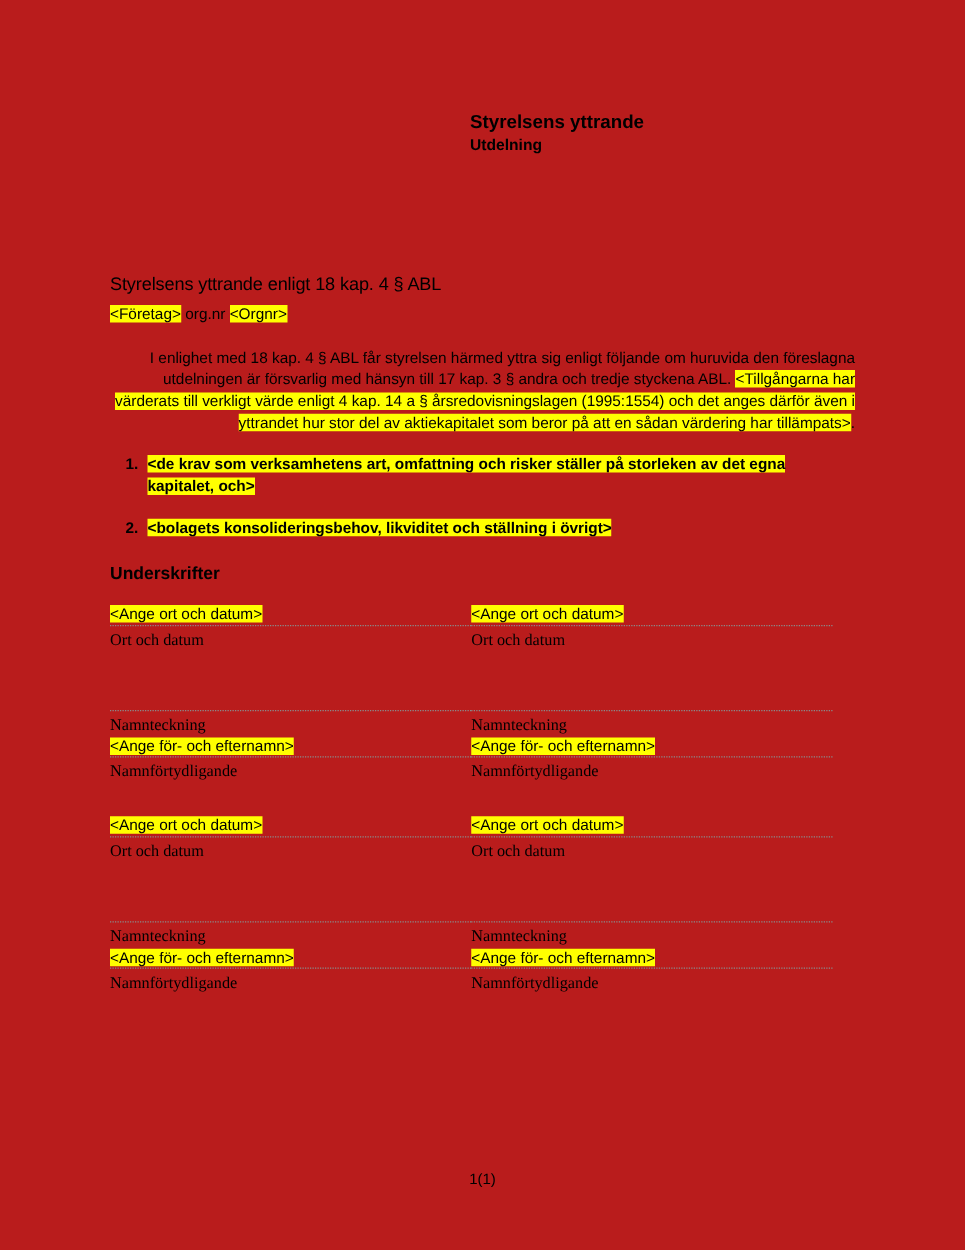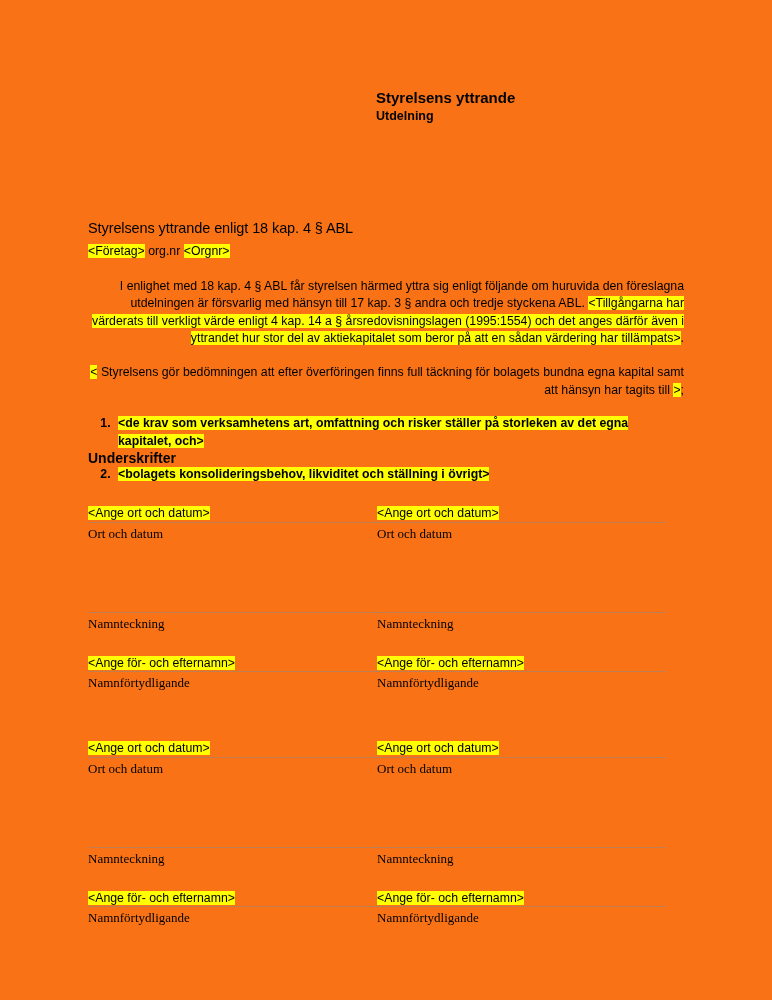--- a/index.html
+++ b/index.html
@@ -8,21 +8,21 @@
     background: #ffffff;
   }
   body {
     font-family: "Liberation Sans", sans-serif;
     color: #000000;
   }
   .page {
     position: relative;
     width: 772px;
     height: 1000px;
-    background: #f97316;
+    background: #b91c1c;
     overflow: hidden;
   }
 
   
   .doc-header {
     position: absolute;
     left: 376px;
     top: 88px;
     width: 320px;
   }
@@ -109,21 +109,21 @@
   }
   .sign-col {
     width: 289px;
   }
   .sign-col + .sign-col {
     margin-left: 0px;
   }
   .pair-gap  { height: 26px; }
 
   
-  .field { position: relative; margin-top: 22px; }
+  .field { position: relative; }
   .field .value {
     font-size: 12.3px;
     line-height: 1.28;
     white-space: nowrap;
     display: block;
   }
   .field .value .hl { padding: 0 0px; }
   .rule {
     border-bottom: 1px dotted #8a8a8a;
     height: 0;
@@ -161,21 +161,20 @@
   </div>
 
   <div class="body-block">
 
     <h1 class="section-heading">Styrelsens yttrande enligt 18 kap. 4 § ABL</h1>
 
     <div class="company-line"><span class="hl">&lt;Företag&gt;</span> <span>org.nr</span> <span class="hl">&lt;Orgnr&gt;</span></div>
 
     <p class="para"><span>I enlighet med 18 kap. 4 § ABL får styrelsen härmed yttra sig enligt följande om huruvida den föreslagna utdelningen är försvarlig med hänsyn till 17 kap. 3 § andra och tredje styckena ABL. </span><span class="hl">&lt;Tillgångarna har värderats till verkligt värde enligt 4 kap. 14 a § årsredovisningslagen (1995:1554) och det anges därför även i yttrandet hur stor del av aktiekapitalet som beror på att en sådan värdering har tillämpats&gt;</span><span>.</span></p>
 
-    <p class="para"><span class="hl">&lt;</span><span> Styrelsens gör bedömningen att efter överföringen finns full täckning för bolagets bundna egna kapital samt att hänsyn har tagits till </span><span class="hl">&gt;</span><span>;</span></p>
 
     <ol class="clause-list">
       <li><span class="hl">&lt;de krav som verksamhetens art, omfattning och risker ställer på storleken av det egna kapitalet, och&gt;</span></li>
       <li><span class="hl">&lt;bolagets konsolideringsbehov, likviditet och ställning i övrigt&gt;</span></li>
     </ol>
 
   </div>
 
   <h2 class="sign-heading">Underskrifter</h2>
 
@@ -270,14 +269,17 @@
           <span class="value"><span class="hl">&lt;Ange för- och efternamn&gt;</span></span>
           <div class="rule"></div>
           <span class="caption">Namnförtydligande</span>
         </div>
       </div>
 
     </div>
 
   </div>
 
+  <div class="footer">
+    <span>1(1)</span>
+  </div>
 
 </div>
 
 </body></html>

